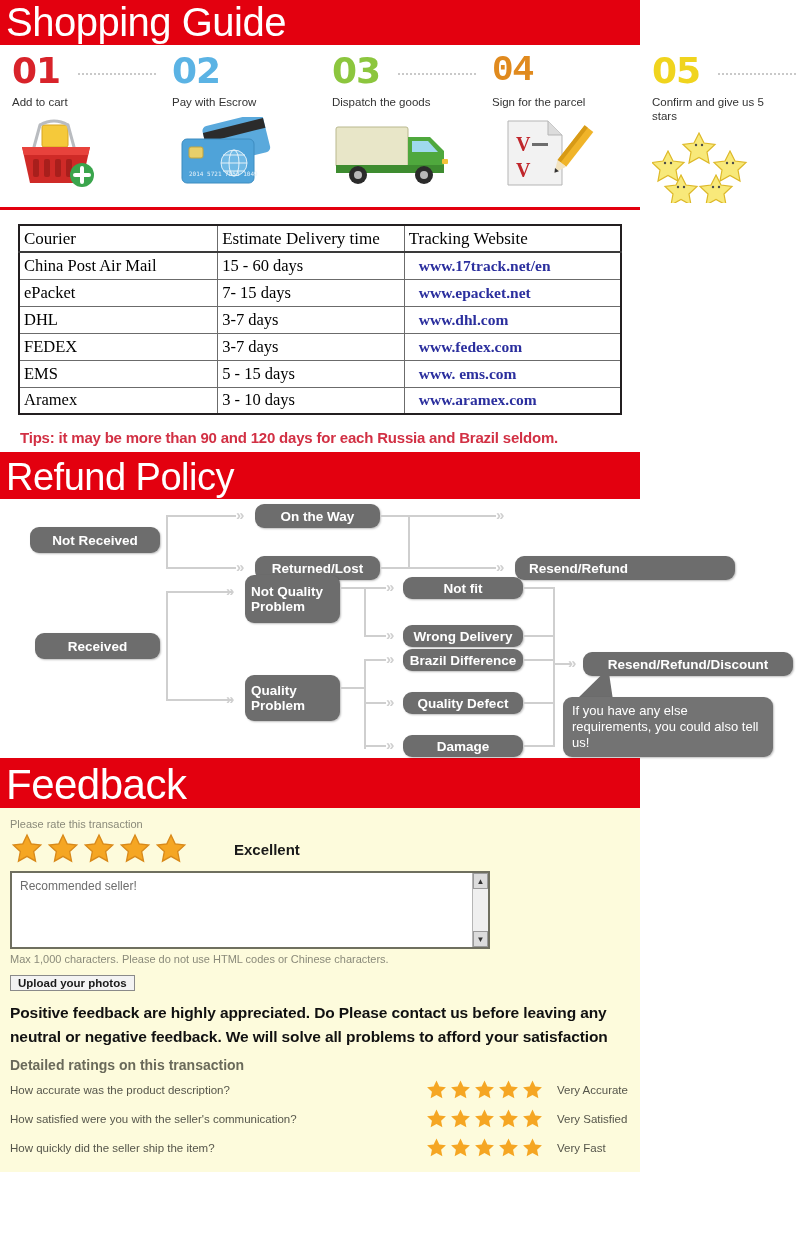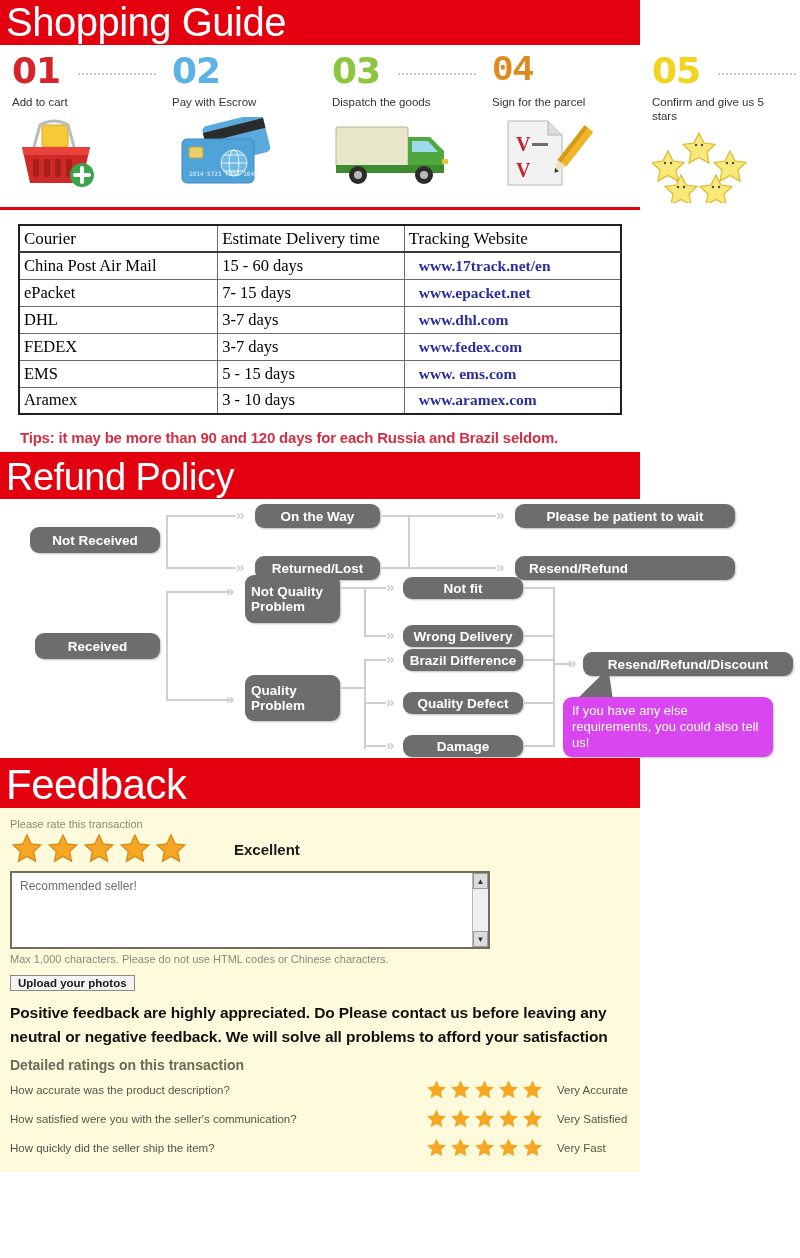--- a/index.html
+++ b/index.html
@@ -145,21 +145,21 @@
   .fline.v { width:2px; }
   .arrow {
     position:absolute;
     color:#cfcfcf;
     font-size:15px;
     font-weight:bold;
     line-height:10px;
   }
   .callout {
     position:absolute;
-    background:#d946ef;
+    background:#737373;
     color:#ffffff;
     border-radius:9px;
     font-size:13px;
     line-height:16px;
     padding:6px 9px;
     text-align:left;
     box-shadow:1px 1px 2px rgba(0,0,0,0.25);
   }
   .callout-tail {
     position:absolute;
@@ -422,21 +422,20 @@
     <div class="fbox" style="left:255px; top:57px; width:125px; height:24px;">Returned/Lost</div>
 
     <div class="fline h" style="left:380px; top:16px; width:30px;"></div>
     <div class="fline h" style="left:380px; top:68px; width:30px;"></div>
     <div class="fline v" style="left:408px; top:16px; height:54px;"></div>
     <div class="fline h" style="left:408px; top:16px; width:88px;"></div>
     <div class="fline h" style="left:408px; top:68px; width:88px;"></div>
     <div class="arrow" style="left:496px; top:11px;">»</div>
     <div class="arrow" style="left:496px; top:63px;">»</div>
 
-    <div class="fbox" style="left:515px; top:5px; width:220px; height:24px;">Please be patient to wait</div>
     <div class="fbox" style="left:515px; top:57px; width:220px; height:24px; justify-content:flex-start; padding-left:14px;">Resend/Refund</div>
 
     <div class="fbox" style="left:35px; top:134px; width:125px; height:26px;">Received</div>
 
     <div class="fline v" style="left:166px; top:92px; height:110px;"></div>
     <div class="fline h" style="left:166px; top:92px; width:66px;"></div>
     <div class="fline h" style="left:166px; top:200px; width:66px;"></div>
     <div class="arrow" style="left:226px; top:87px;">»</div>
     <div class="arrow" style="left:226px; top:195px;">»</div>
 

